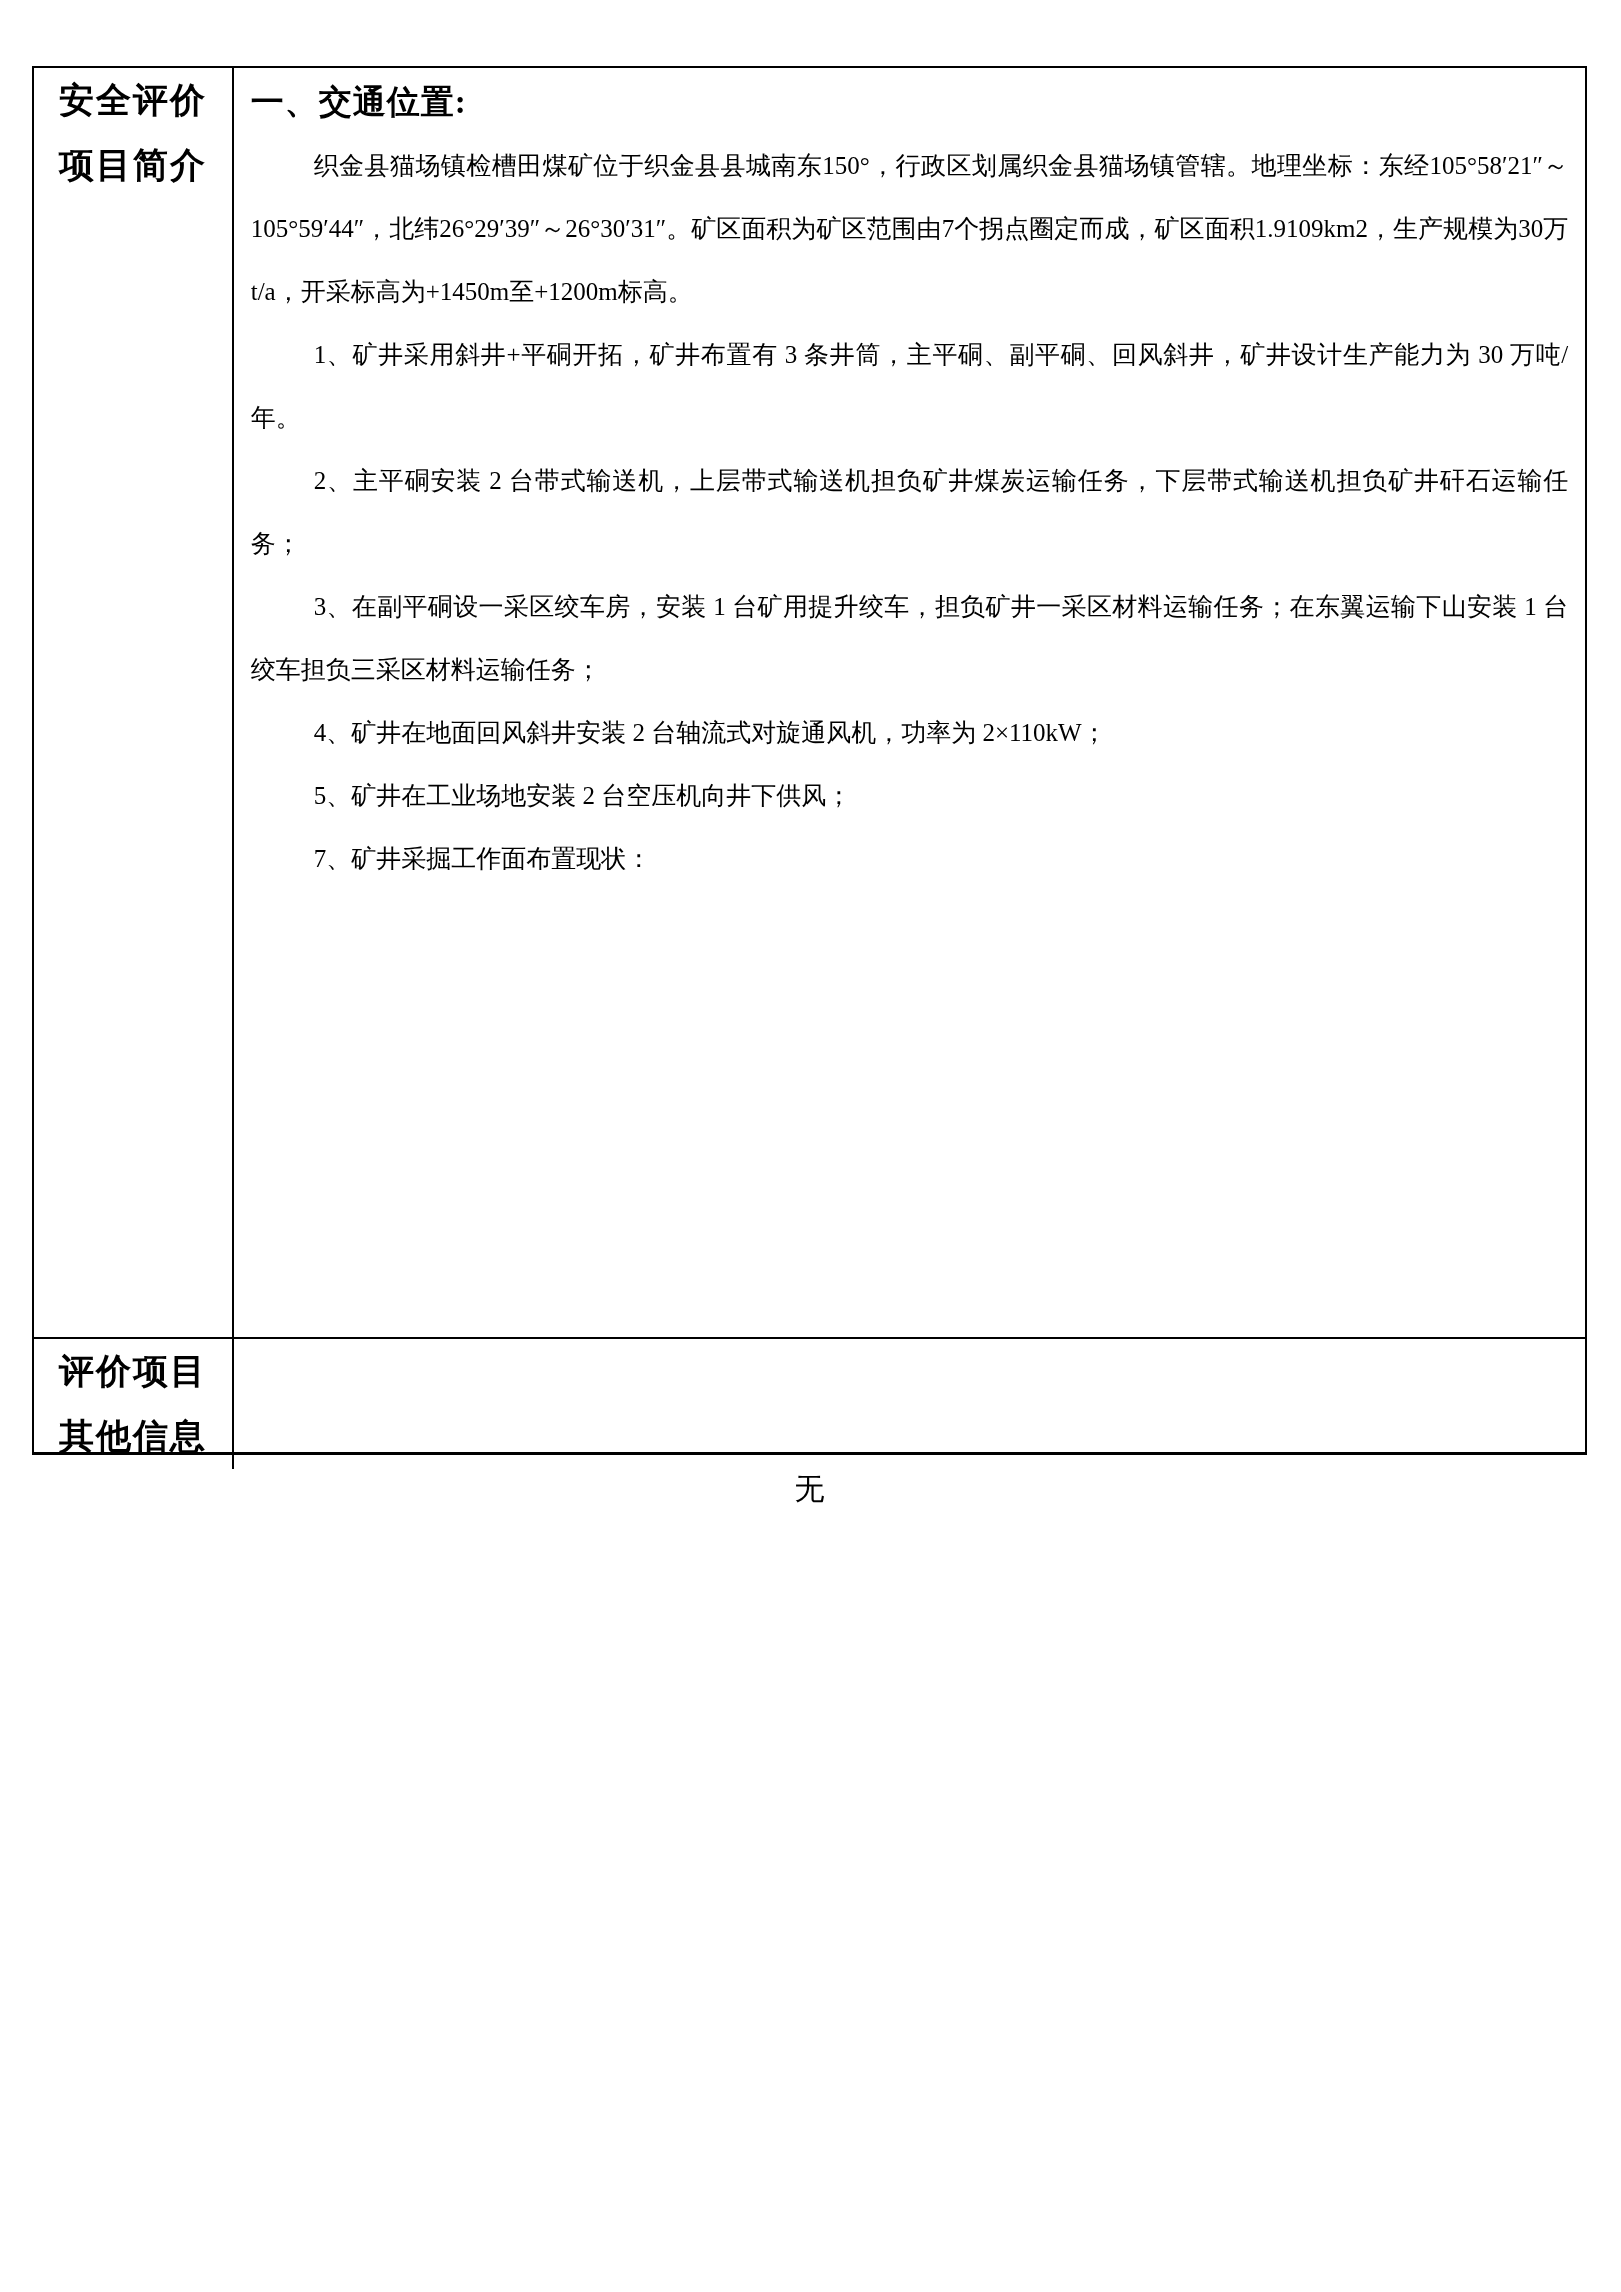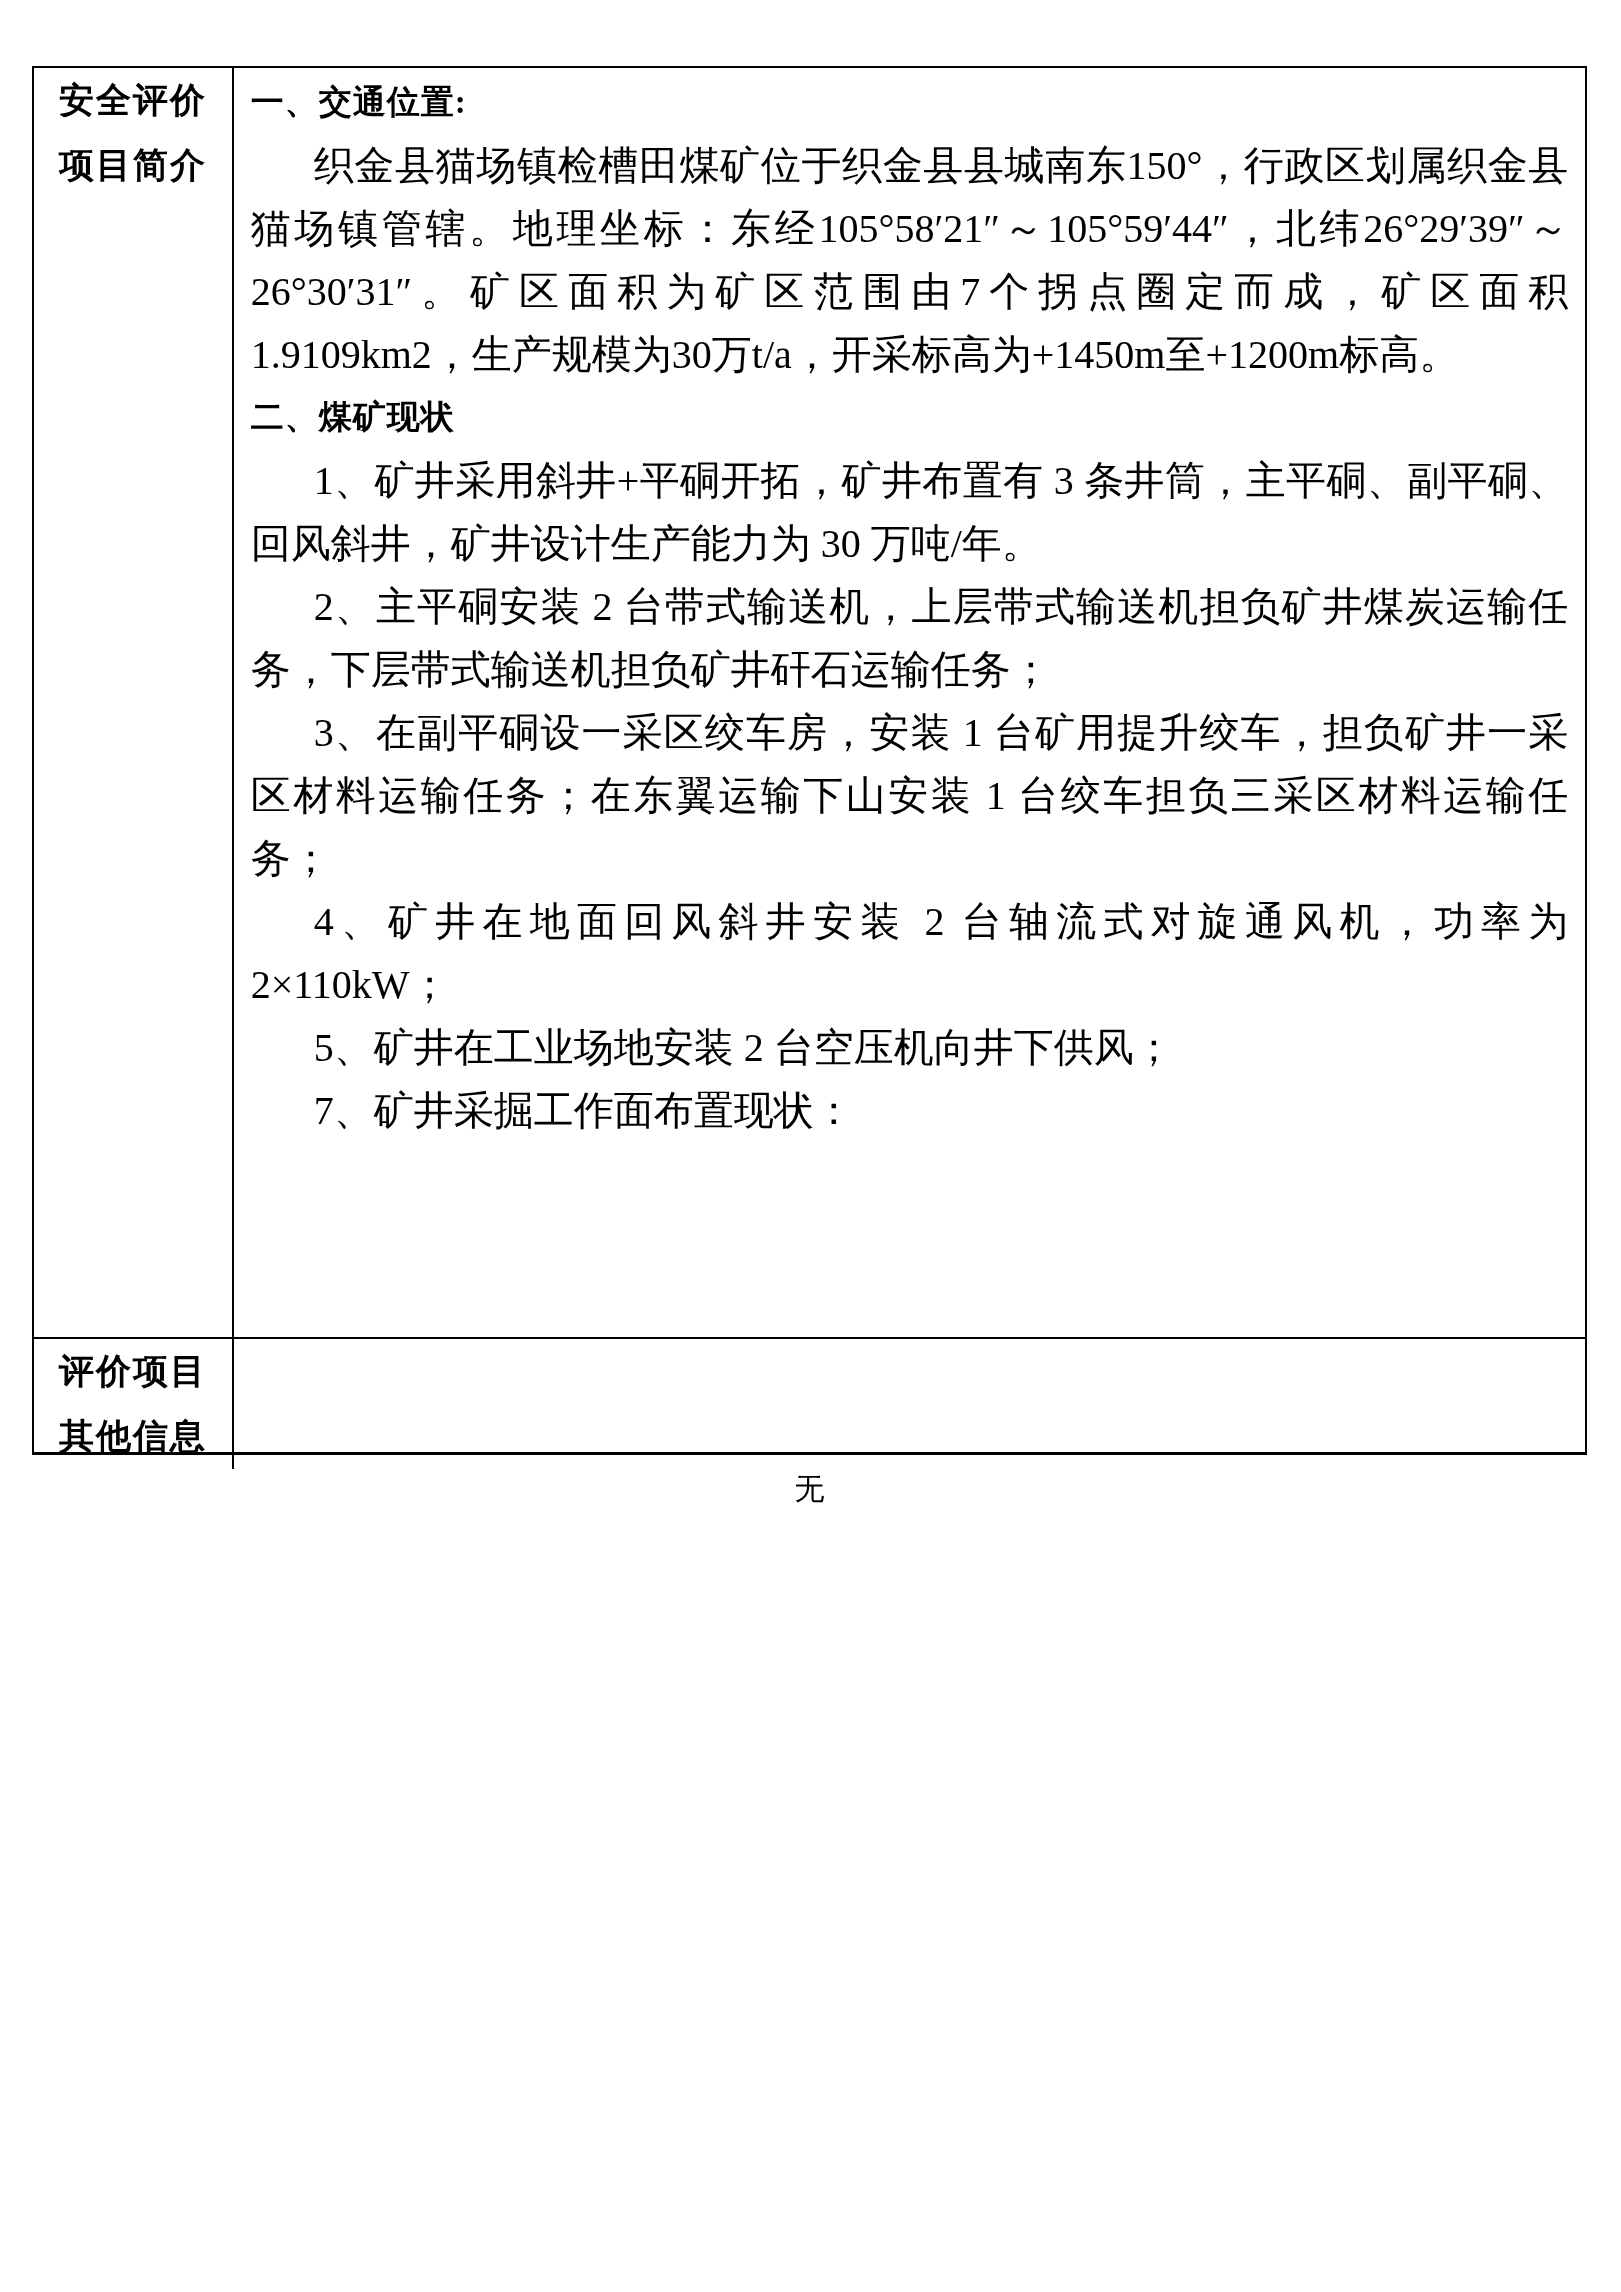--- a/index.html
+++ b/index.html
@@ -51,21 +51,21 @@
     flex-shrink: 0;
   }
   .content-cell {
     flex: 1;
     box-sizing: border-box;
     padding: 2.9px 16.7px 0 16.7px;
     overflow: hidden;
     border-radius: 21px;
   }
   .content-cell .block {
-    font-size: 40px;
+    font-size: 25px;
     line-height: 63px;
     text-align: justify;
     text-justify: inter-ideograph;
   }
   .content-cell .heading {
     font-weight: bold;
     font-size: 33px;
     text-indent: 0;
     text-align: left;
     letter-spacing: 1px;
@@ -88,21 +88,20 @@
   <div class="doc-table">
 
     <div class="t-row intro">
       <div class="label-cell">
         <span>安全评价</span>
         <span>项目简介</span>
       </div>
       <div class="content-cell">
         <div class="block heading">一、交通位置:</div>
         <div class="block para">织金县猫场镇检槽田煤矿位于织金县县城南东150°，行政区划属织金县猫场镇管辖。地理坐标：东经105°58′21″～105°59′44″，北纬26°29′39″～26°30′31″。矿区面积为矿区范围由7个拐点圈定而成，矿区面积1.9109km2，生产规模为30万t/a，开采标高为+1450m至+1200m标高。</div>
-        <div class="block heading">二、煤矿现状</div>
         <div class="block para">1、矿井采用斜井+平硐开拓，矿井布置有 3 条井筒，主平硐、副平硐、回风斜井，矿井设计生产能力为 30 万吨/年。</div>
         <div class="block para">2、主平硐安装 2 台带式输送机，上层带式输送机担负矿井煤炭运输任务，下层带式输送机担负矿井矸石运输任务；</div>
         <div class="block para">3、在副平硐设一采区绞车房，安装 1 台矿用提升绞车，担负矿井一采区材料运输任务；在东翼运输下山安装 1 台绞车担负三采区材料运输任务；</div>
         <div class="block para">4、矿井在地面回风斜井安装 2 台轴流式对旋通风机，功率为 2×110kW；</div>
         <div class="block para">5、矿井在工业场地安装 2 台空压机向井下供风；</div>
         <div class="block para">7、矿井采掘工作面布置现状：</div>
       </div>
     </div>
 
     <div class="t-row other">

